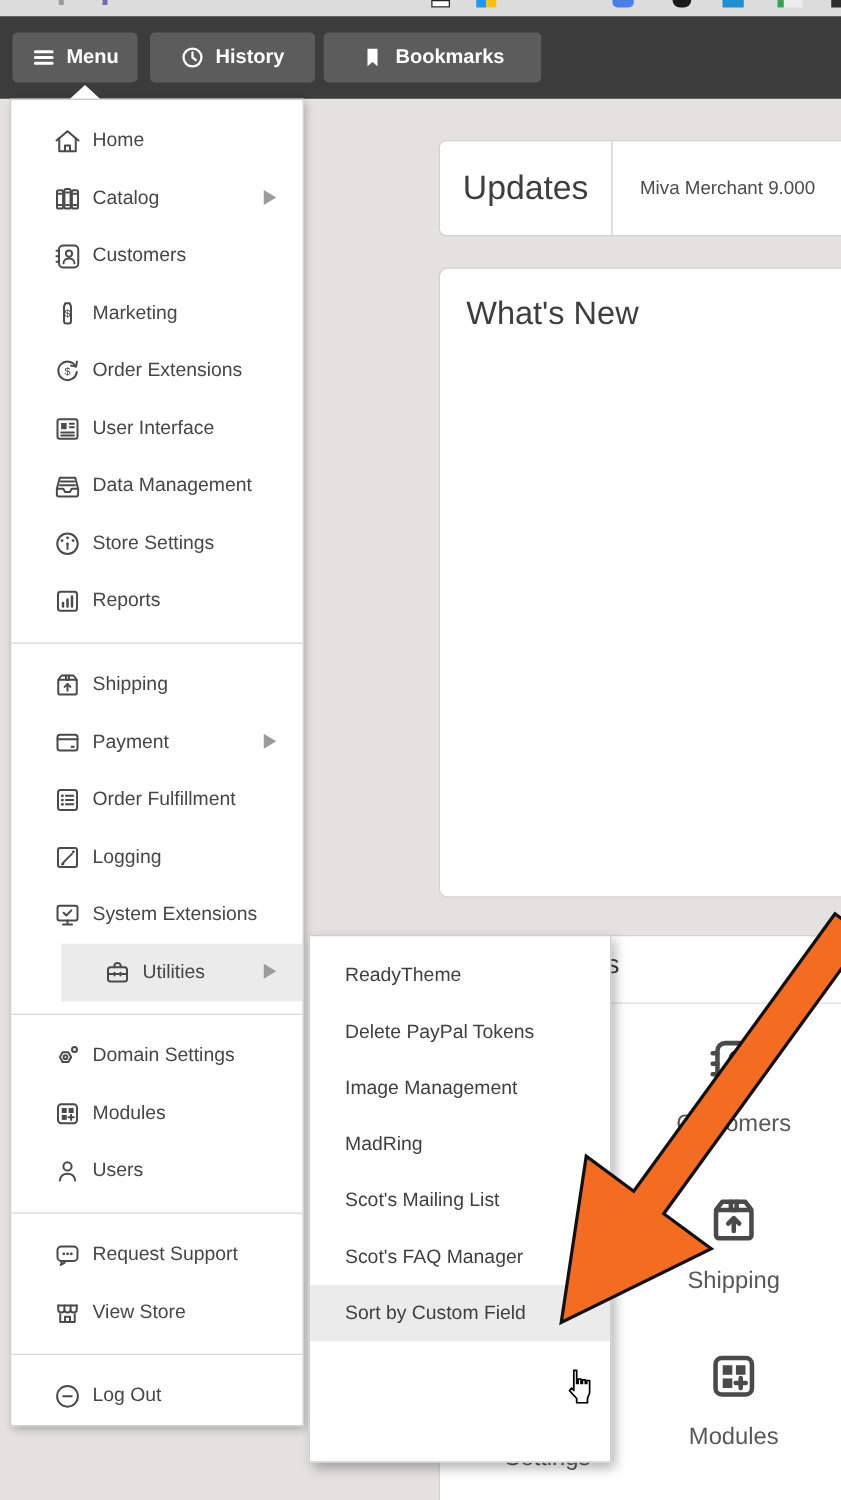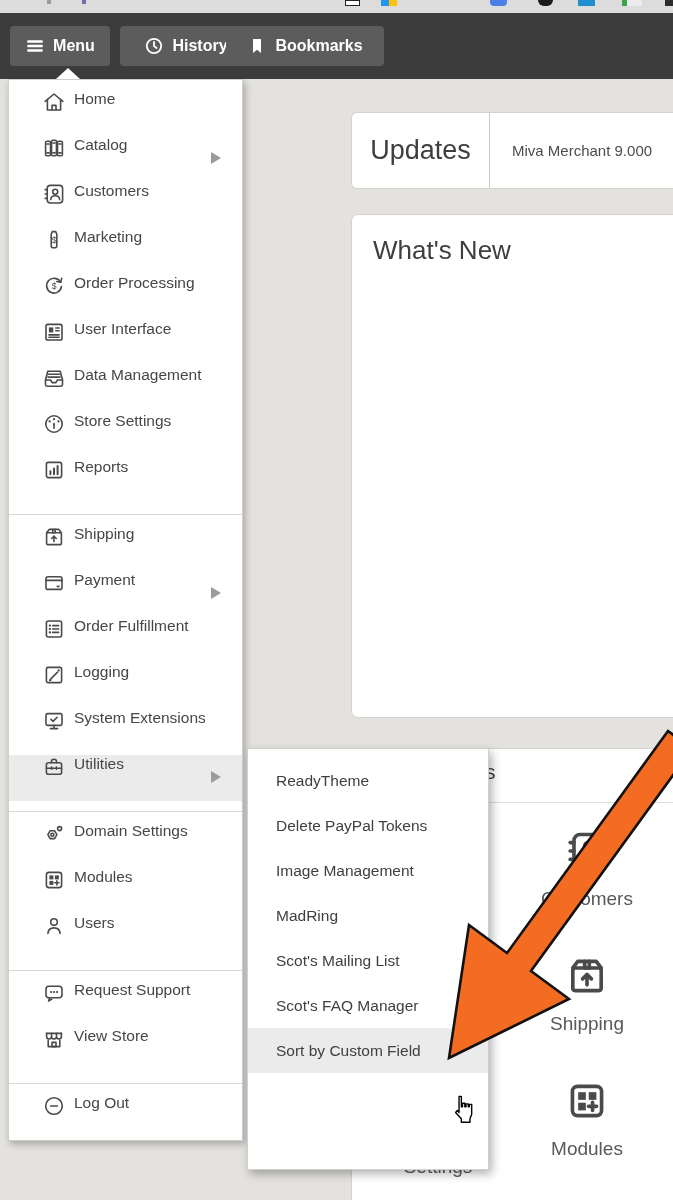--- a/index.html
+++ b/index.html
@@ -9,21 +9,21 @@
   .browser-strip{position:absolute;left:0;top:0;width:673px;height:13px;background:#dcdcdc;z-index:2;}
   .fav{position:absolute;top:0;height:6px;}
   
   .topbar{position:absolute;left:0;top:13px;width:673px;height:66px;background:#3c3c3c;z-index:3;text-align:right;}
   .tb-btn{position:absolute;top:13px;height:40px;background:#5c5c5c;border-radius:4px;color:#fff;
           display:flex;align-items:center;justify-content:center;gap:8px;font-size:16px;font-weight:bold;cursor:pointer;}
   .tb-icon{width:20px;height:20px;display:flex;}
   .tb-icon svg{width:20px;height:20px;}
   #btn-menu{left:10px;width:100px;}
   #btn-history{left:120px;width:132px;}
-  #btn-bookmarks{left:226px;width:158px;}
+  #btn-bookmarks{left:259px;width:174px;}
   .menu-caret{position:absolute;left:56px;top:68px;width:0;height:0;z-index:7;
               border-left:12px solid transparent;border-right:12px solid transparent;border-bottom:11px solid #fff;}
   
   .card{position:absolute;background:#fff;border:1px solid #d3d2cf;border-radius:7px;box-sizing:border-box;z-index:1;}
   #updates-card{left:351px;top:112px;width:400px;height:77px;border-radius:6px;display:flex;}
   .updates-tab{width:137px;border-right:1px solid #cdcdcb;display:flex;align-items:center;justify-content:center;
                font-size:27px;font-weight:300;color:#3e3e3e;}
   .updates-msg{flex:1;display:flex;align-items:center;padding-left:22px;font-size:15px;color:#4c4c4c;white-space:nowrap;}
   #whatsnew-card{left:351px;top:214px;width:400px;height:504px;}
   .wn-title{padding:20px 0 0 21px;font-size:26px;font-weight:300;color:#3e3e3e;}
@@ -34,22 +34,22 @@
   .t-icon{display:inline-block;width:46px;height:46px;}
   .t-icon svg{width:46px;height:46px;}
   .t-icon svg *{stroke-width:1.9;}
   .t-label{margin-top:10px;font-size:19px;color:#585858;}
   .tile.label-only .t-label{margin-top:0;}
   
   .menu-panel{position:absolute;left:8px;top:79px;width:235px;height:1062px;background:#fff;
               border:1px solid #cfcfcd;box-shadow:2px 3px 7px rgba(0,0,0,.28);z-index:6;box-sizing:border-box;overflow:hidden;}
   .menu-section{padding:10px 0;border-top:1px solid #d8d8d5;}
   .menu-section:first-child{border-top:none;}
-  .menu-item{position:relative;height:46px;display:flex;align-items:flex-start;padding-left:33px;cursor:pointer;}
-  .menu-item.highlighted{background:#ebebeb;}
+  .menu-item{position:relative;height:46px;display:flex;align-items:center;padding-left:33px;cursor:pointer;}
+  .menu-item.highlighted{background:#ebebeb;margin-left:40px;}
   .mi-icon{width:24px;height:24px;margin-right:8px;flex:none;display:flex;}
   .mi-icon svg{width:24px;height:24px;}
   .mi-label{font-size:15.5px;color:#464646;white-space:nowrap;}
   .mi-expander{position:absolute;right:21px;top:16px;width:0;height:0;
                border-top:6.5px solid transparent;border-bottom:6.5px solid transparent;border-left:10px solid #9b9b9b;}
   
   .submenu-panel{position:absolute;left:247px;top:748px;width:242px;height:422px;background:#fff;
                  border:1px solid #cfcfcd;box-shadow:3px 4px 9px rgba(0,0,0,.3);z-index:8;box-sizing:border-box;padding-top:9px;}
   .submenu-item{height:45px;display:flex;align-items:center;padding-left:28px;font-size:15.5px;color:#3f3f3f;
                 cursor:pointer;white-space:nowrap;}
@@ -192,21 +192,21 @@
             <span class="mi-label">Marketing</span>
           </div>
           <div class="menu-item">
             <span class="mi-icon">
               <svg viewBox="0 0 24 24" fill="none" stroke="#4a4a4a" stroke-width="1.6" stroke-linecap="round" stroke-linejoin="round">
                 <path d="M18.6 8.2A7.4 7.4 0 1 0 19.4 12.6"></path>
                 <path d="M19.6 4.3l-.8 4-4-.8"></path>
                 <text x="12" y="15" font-size="8.5" text-anchor="middle" fill="#4a4a4a" stroke="none">$</text>
               </svg>
             </span>
-            <span class="mi-label">Order Processing</span>
+            <span class="mi-label">Order Extensions</span>
           </div>
           <div class="menu-item">
             <span class="mi-icon">
               <svg viewBox="0 0 24 24" fill="none" stroke="#4a4a4a" stroke-width="1.6" stroke-linecap="round" stroke-linejoin="round">
                 <rect x="4" y="4.4" width="16" height="15.6" rx="1.8"></rect>
                 <rect x="6.9" y="7.4" width="4.4" height="5" fill="#4a4a4a" stroke="none"></rect>
                 <path d="M13.8 8h3.3M13.8 10.7h3.3M7 14.9h10.1M7 17.3h10.1"></path>
               </svg>
             </span>
             <span class="mi-label">User Interface</span>

